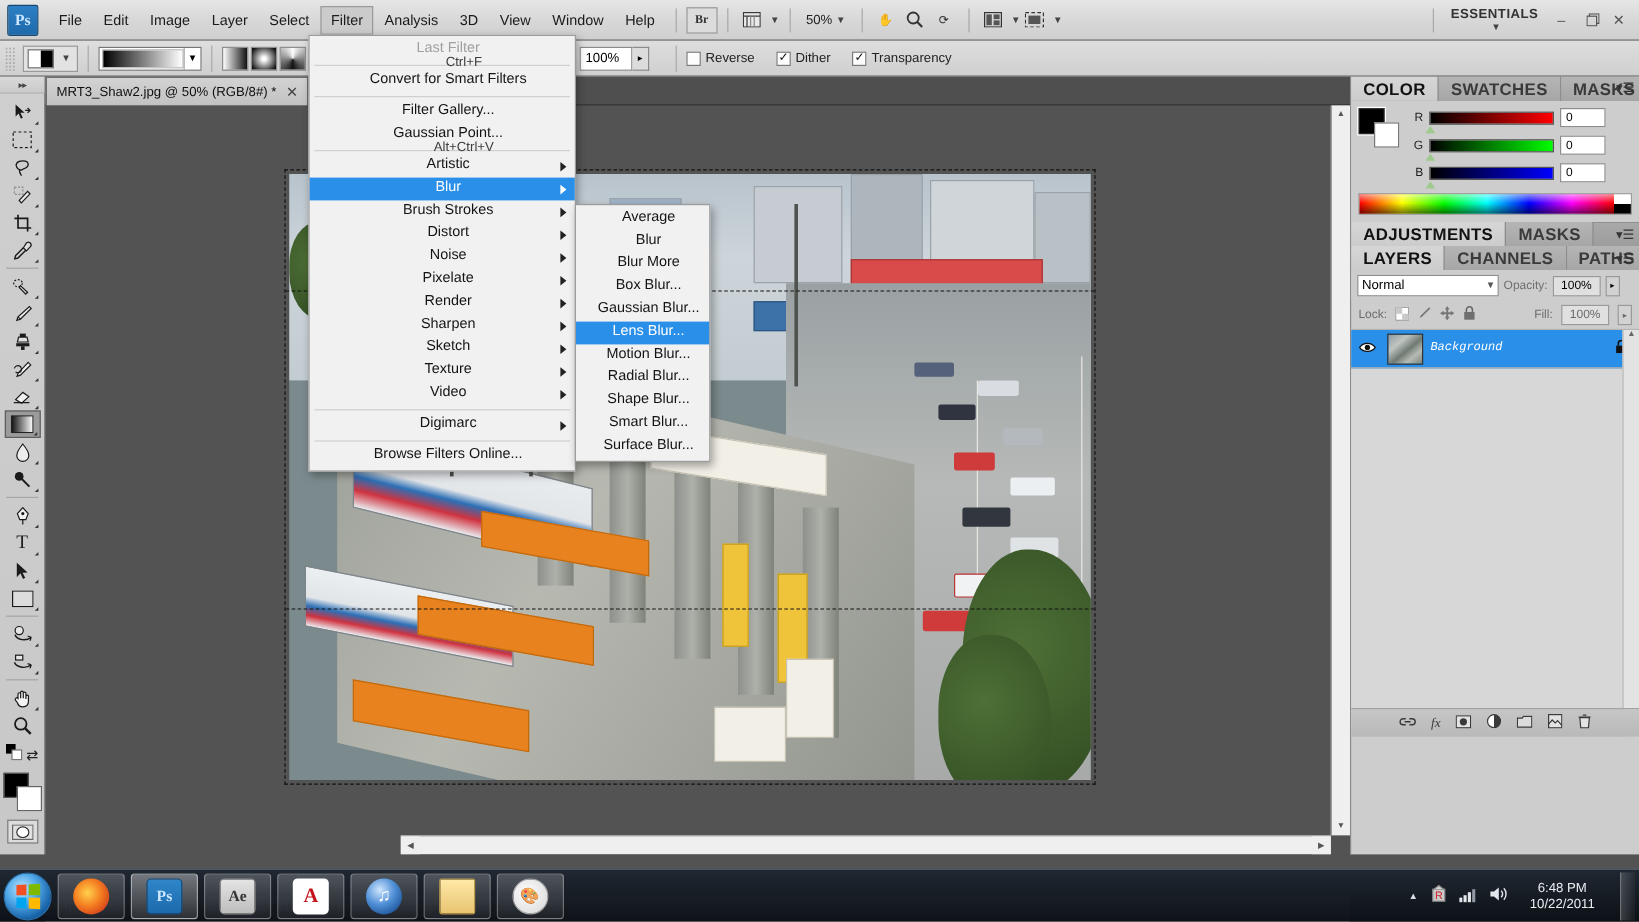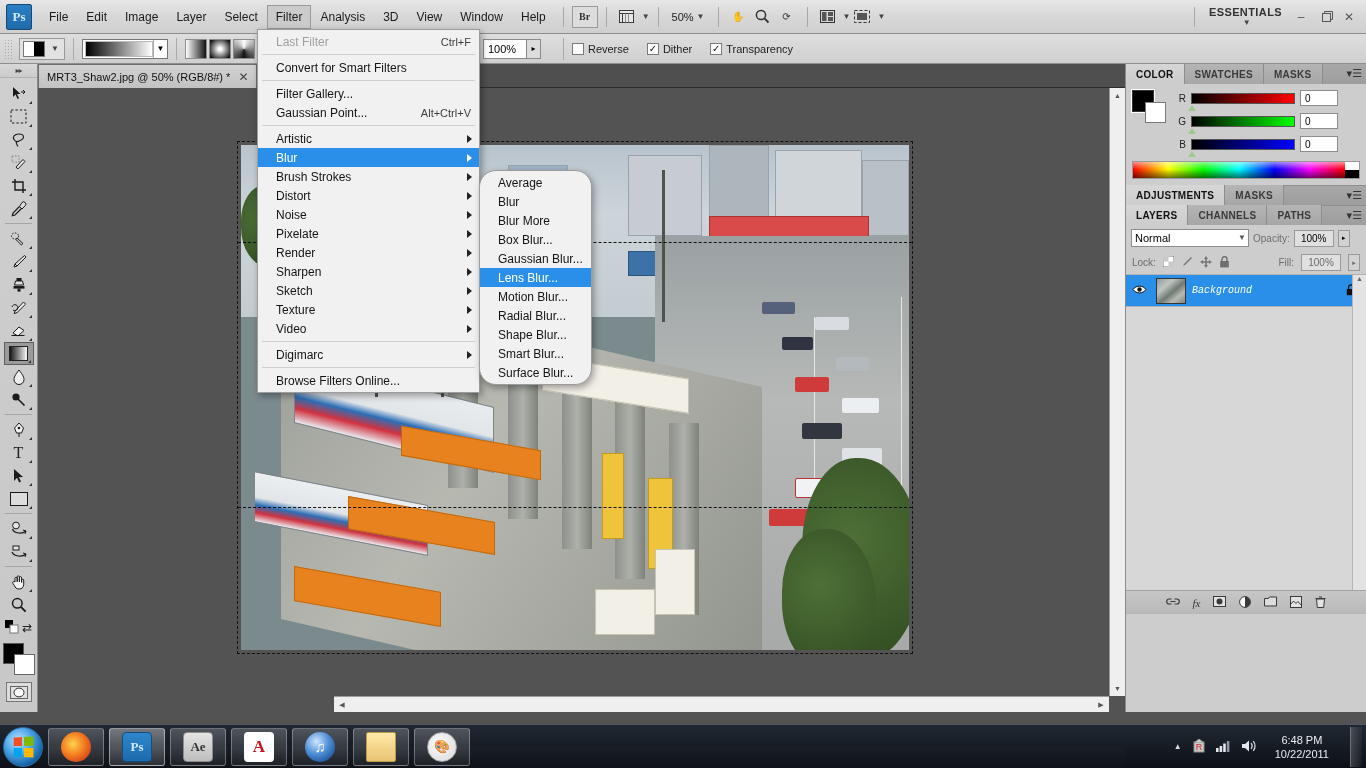--- a/index.html
+++ b/index.html
@@ -186,21 +186,21 @@
   }
   .zoombox { width: 52px; height: 16px; background:#fff; border:1px solid #8d8d8d;
      margin-left: 6px; display:flex; align-items:center; padding-left:4px; }
   .docinfo { flex: 1; text-align:center; }
 
   
   .panels { position:absolute; right:0; top:64px; width:241px; height:648px;
      background:#cdcdcd; border-left:1px solid #8a8a8a; }
   .panel-tabs { display:flex; align-items:flex-end; height:20px;
      background: linear-gradient(to bottom,#a8a8a8,#9d9d9d); position:relative; }
-  .ptab { padding: 3px 10px 3px 10px; font-size: 10px; font-weight:bold; color:#3a3a3a;
+  .ptab { padding: 3px 10px 3px 10px; font-size: 14px; font-weight:bold; color:#3a3a3a;
      letter-spacing:.3px; height:20px; display:flex;align-items:center;
      background: linear-gradient(to bottom,#b5b5b5,#a6a6a6); border-right:1px solid #8d8d8d;}
   .ptab.active { background: linear-gradient(to bottom,#d6d6d6,#cccccc); color:#111; }
   .pmenu { position:absolute; right:4px; top:3px; font-size:11px; color:#333; }
   .panel-body { background:#cdcdcd; padding: 6px; }
 
   .color-row { display:flex; align-items:center; margin-bottom: 7px; gap:5px; }
   .ch-label { width:10px; font-size:10px; color:#222; text-align:right; }
   .ch-slider { position:relative; width:104px; height:11px; border:1px solid #555; }
   .ch-r { background: linear-gradient(to right,#000,#ff0000); }
@@ -246,21 +246,21 @@
      background: linear-gradient(to bottom,#c6c6c6,#b9b9b9); border-top:1px solid #a3a3a3;
      display:flex; align-items:center; justify-content:center; gap:13px;
      font-size:11px; color:#3a3a3a; }
 
   
   .menu-panel {
     position:absolute; background:#f1f1f1; border:1px solid #9c9c9c;
     box-shadow: 2px 3px 7px rgba(0,0,0,.35); padding: 2px 0; z-index: 50;
   }
   .mrow { display:flex; align-items:center; height:19px; padding: 0 8px 0 18px;
-     font-size: 12px; color:#141414; position:relative; white-space:nowrap; }
+     font-size: 12px; color:#141414; position:relative; white-space:nowrap;flex-direction:column; }
   .mrow.disabled { color:#a0a0a0; }
   .mrow.hl { background:#2a8fe8; color:#fff; }
   .mlabel { flex:1; }
   .maccel { color:#3d3d3d; font-size:11px; margin-left: 26px; }
   .msub { position:absolute; right:7px; top:6px; width:0;height:0;
      border-top:4px solid transparent; border-bottom:4px solid transparent; border-left:5px solid #222;}
   .mrow.hl .msub { border-left-color:#fff; }
   .msep { height:1px; background:#cfcfcf; margin: 3px 4px; }
 
   
@@ -907,21 +907,21 @@
     <div class="mrow">
         <span class="mlabel">Digimarc</span>
         <span class="msub"></span>
       </div>
     <div class="msep"></div>
     <div class="mrow">
         <span class="mlabel">Browse Filters Online...</span>
       </div>
   </div>
 
-  <div class="menu-panel" style="left:479px; top:170px; width:113px;border-radius:17px;">
+  <div class="menu-panel" style="left:479px; top:170px; width:113px;">
     <div class="mrow">
         <span class="mlabel">Average</span>
       </div>
     <div class="mrow">
         <span class="mlabel">Blur</span>
       </div>
     <div class="mrow">
         <span class="mlabel">Blur More</span>
       </div>
     <div class="mrow">

